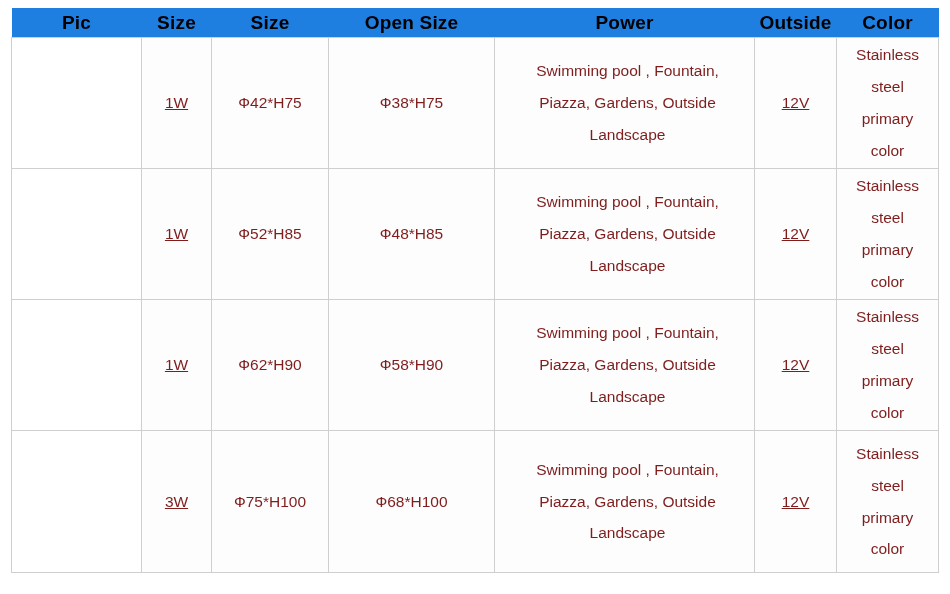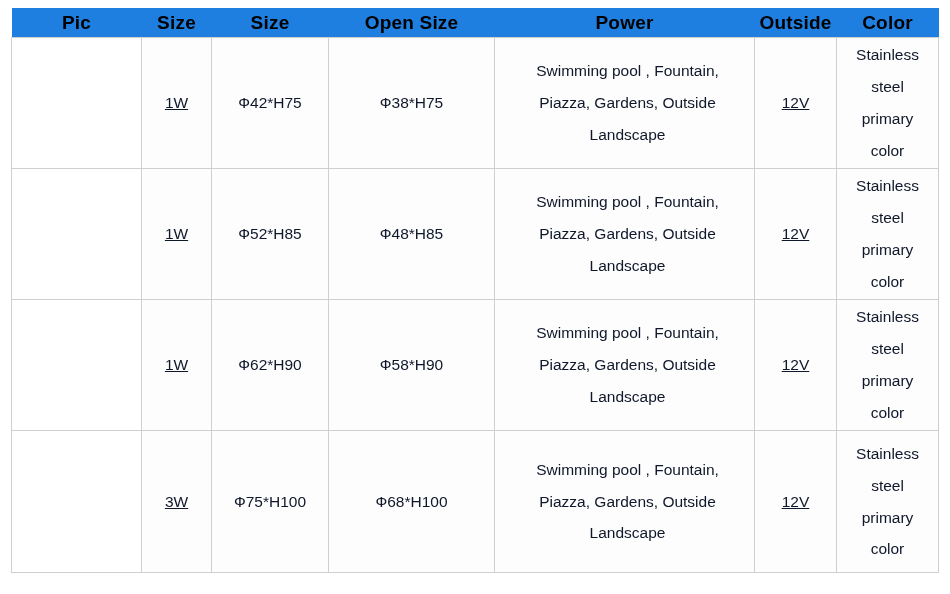--- a/index.html
+++ b/index.html
@@ -40,21 +40,21 @@
     height: 29px;
     padding: 0;
     border: none;
     letter-spacing: .2px;
   }
 
   
   table.spec tbody td {
     border: 1px solid #cfcfcf;
     background: #fdfdfd;
-    color: #0f172a;
+    color: #7f1d1d;
     font-size: 15.5px;
     text-align: center;
     vertical-align: middle;
     padding: 0 6px;
   }
   table.spec tbody tr td:first-child {
     padding: 0;
     background: #ffffff;
   }
 

